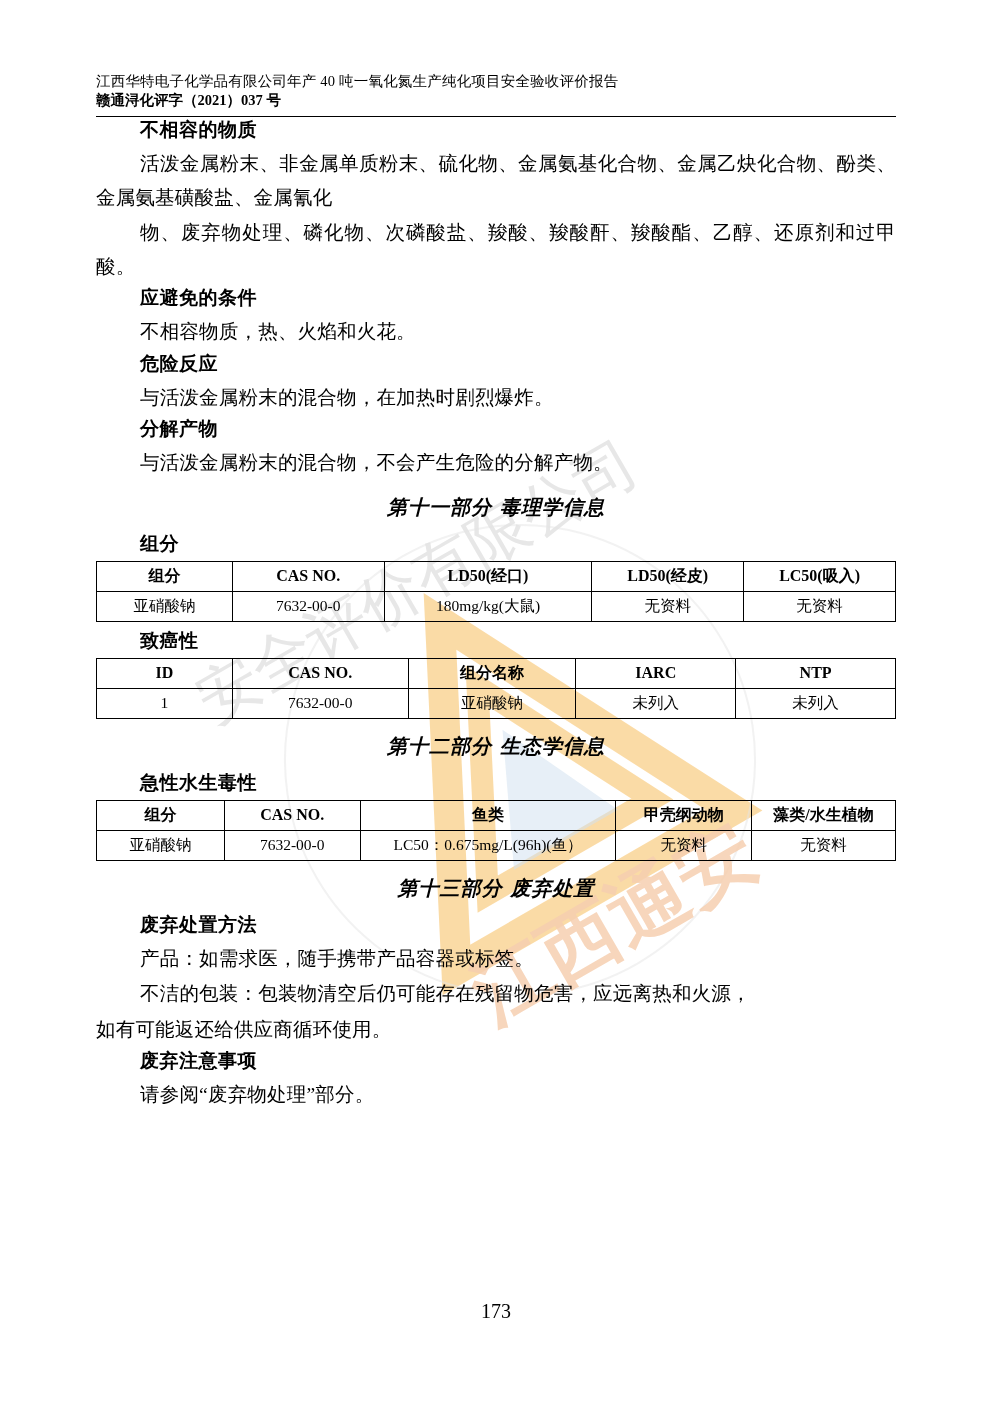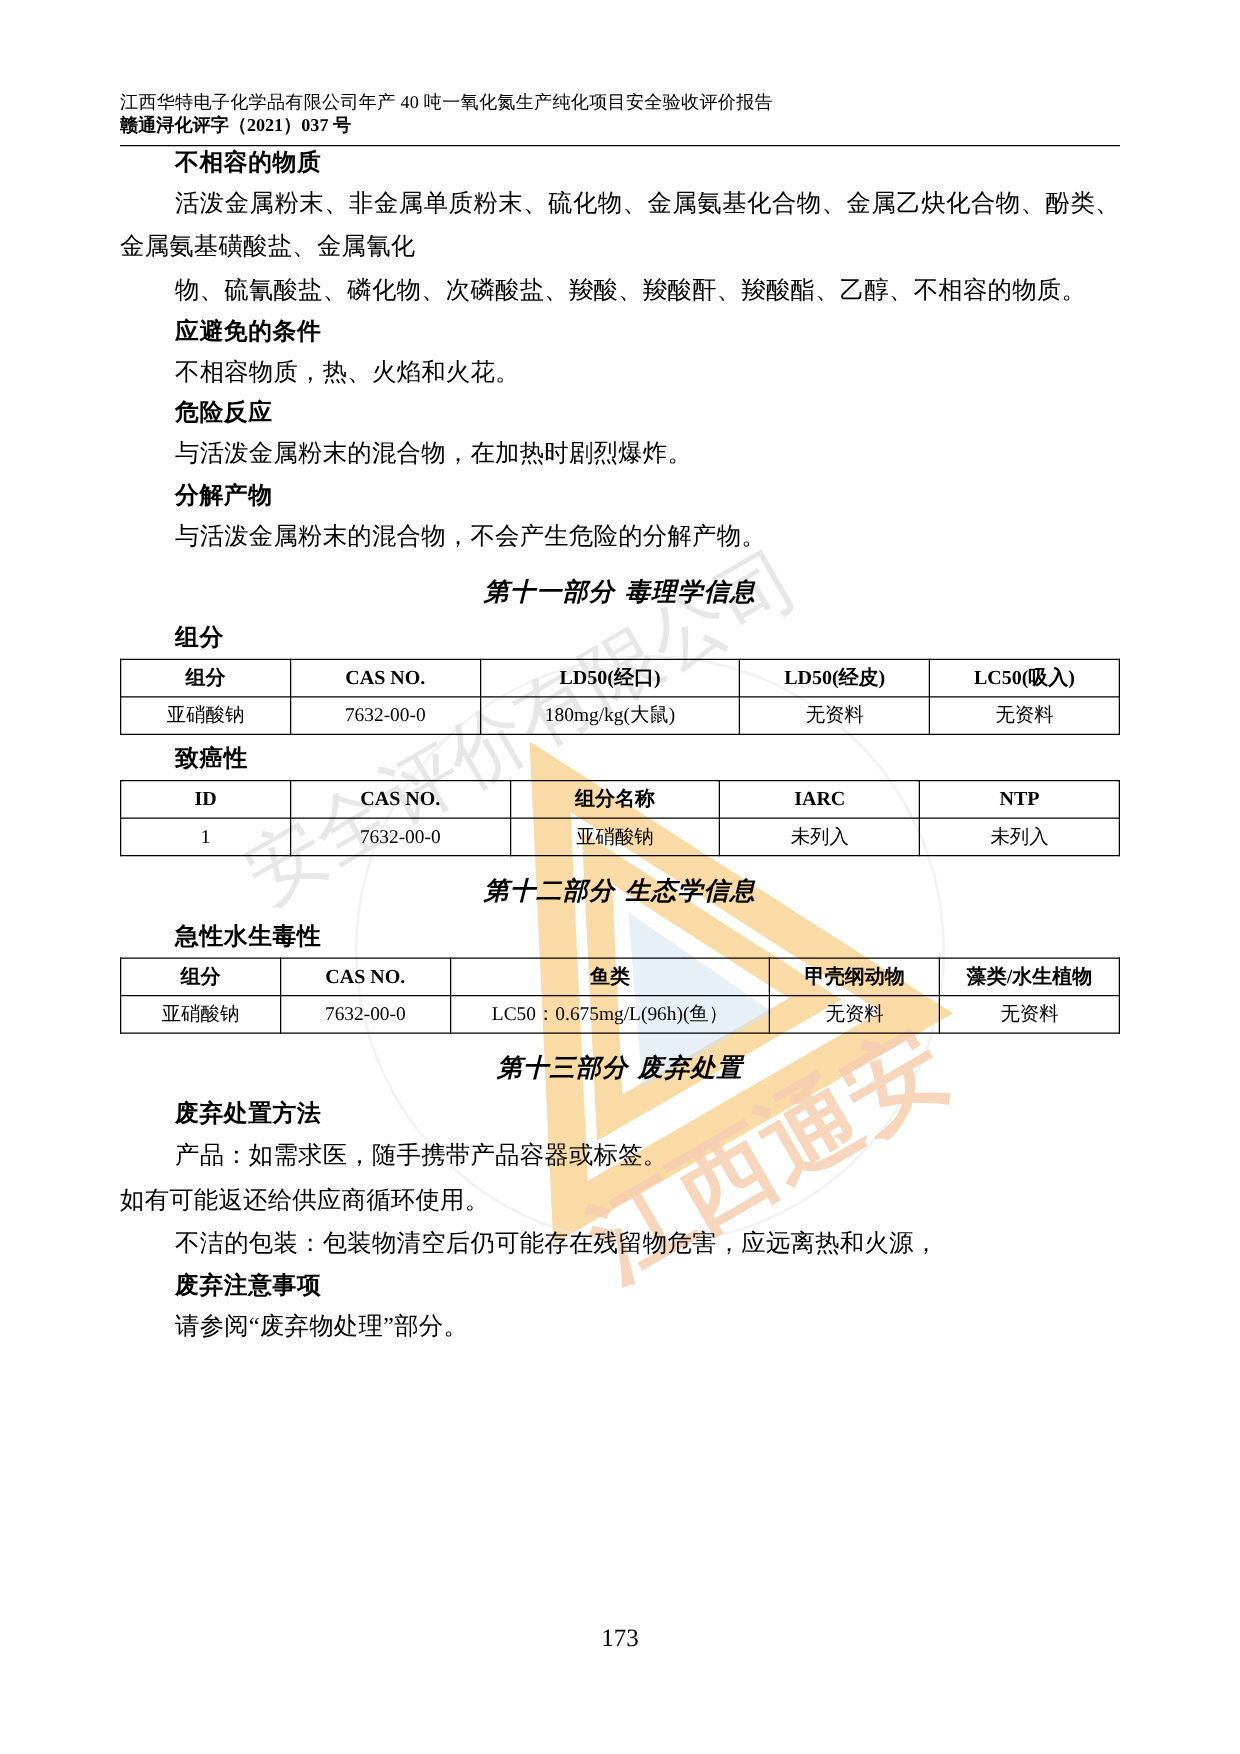--- a/index.html
+++ b/index.html
@@ -147,21 +147,21 @@
       <div class="header-left">江西华特电子化学品有限公司年产 40 吨一氧化氮生产纯化项目安全验收评价报告</div>
       <div class="header-right">赣通浔化评字（2021）037 号</div>
     </div>
     <div class="header-rule"></div>
   </div>
 
   <div class="content">
 
     <div class="h-sub">不相容的物质</div>
     <p class="para">活泼金属粉末、非金属单质粉末、硫化物、金属氨基化合物、金属乙炔化合物、酚类、金属氨基磺酸盐、金属氰化</p>
-    <p class="para">物、硫氰酸盐、磷化物、次磷酸盐、羧酸、羧酸酐、羧酸酯、乙醇、不相容的物质。</p>
+    <p class="para">物、废弃物处理、磷化物、次磷酸盐、羧酸、羧酸酐、羧酸酯、乙醇、还原剂和过甲酸。</p>
 
     <div class="h-sub">应避免的条件</div>
     <p class="para">不相容物质，热、火焰和火花。</p>
 
     <div class="h-sub">危险反应</div>
     <p class="para">与活泼金属粉末的混合物，在加热时剧烈爆炸。</p>
 
     <div class="h-sub">分解产物</div>
     <p class="para">与活泼金属粉末的混合物，不会产生危险的分解产物。</p>
 
@@ -235,22 +235,22 @@
           <td>无资料</td>
           <td>无资料</td>
         </tr>
       </tbody>
     </table>
 
     <div class="h-part">第十三部分  废弃处置</div>
 
     <div class="h-sub">废弃处置方法</div>
     <p class="para">产品：如需求医，随手携带产品容器或标签。</p>
+    <p class="para">不洁的包装：包装物清空后仍可能存在残留物危害，应远离热和火源，</p>
     <p class="para noindent">如有可能返还给供应商循环使用。</p>
-    <p class="para">不洁的包装：包装物清空后仍可能存在残留物危害，应远离热和火源，</p>
 
     <div class="h-sub">废弃注意事项</div>
     <p class="para">请参阅“废弃物处理”部分。</p>
 
   </div>
 
   <div class="page-number">173</div>
 
 </div>
 

